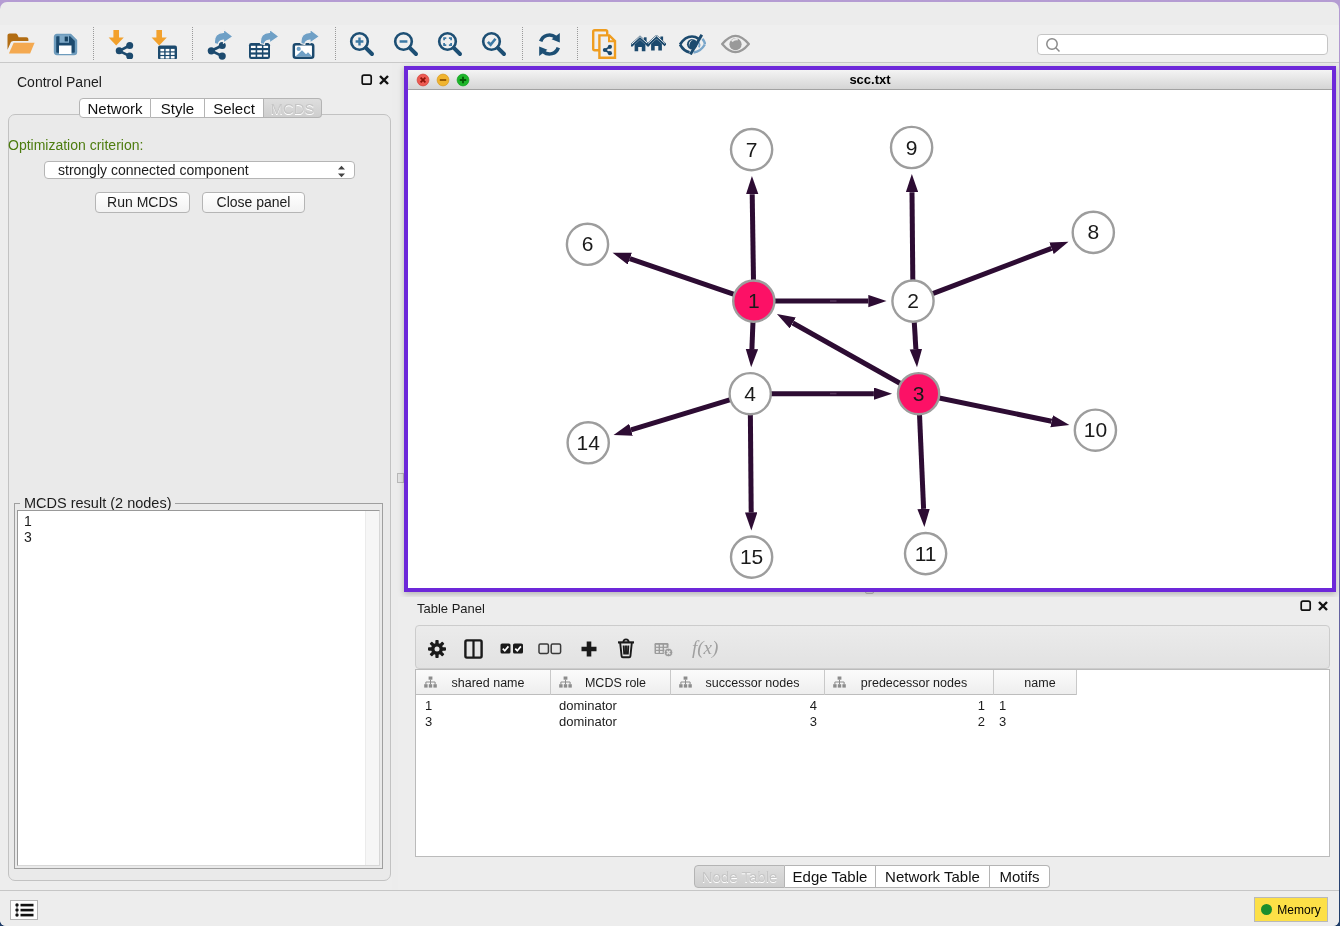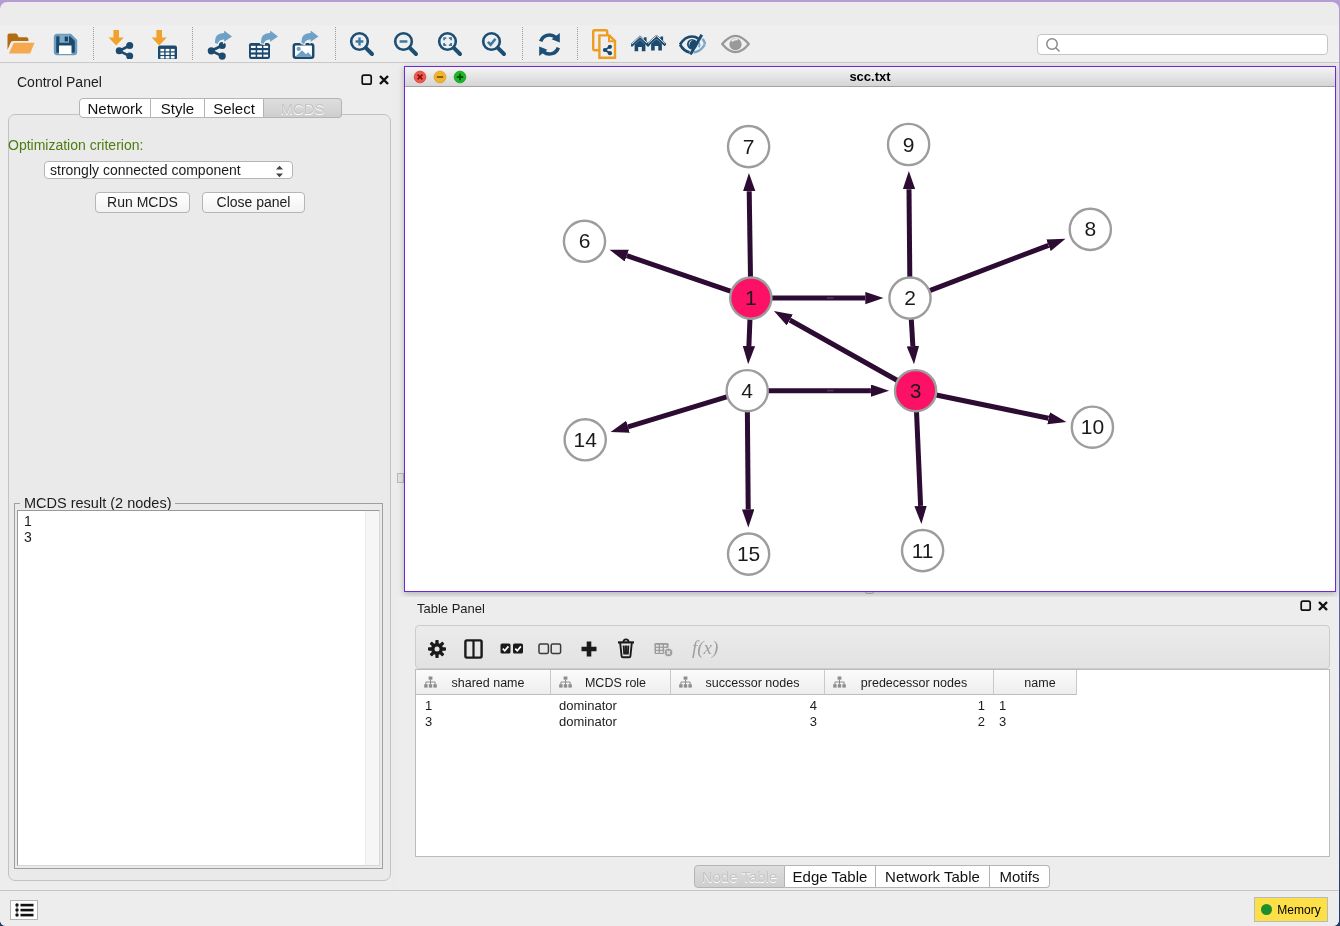--- a/index.html
+++ b/index.html
@@ -21,28 +21,28 @@
 .wicon{position:absolute}
 #cp-box{position:absolute;left:8px;top:51px;width:383px;height:767px;border:1px solid #c2c2c2;border-radius:7px;background:#eaeaea}
 
 .tabbar{position:absolute;display:flex}
 .tab{height:100%;display:flex;align-items:center;justify-content:center;background:#fff;border-top:1px solid #b4b4b4;border-bottom:1px solid #b4b4b4;border-right:1px solid #b4b4b4;font-size:15px;color:#111}
 .tab.first{border-left:1px solid #b4b4b4;border-radius:4px 0 0 4px}
 .tab.last{border-radius:0 4px 4px 0}
 .tab.sel{background:linear-gradient(180deg,#dedede,#cecece);color:#c6c6c6;text-shadow:0 1px 0 #ffffff}
 
 #optlabel{position:absolute;left:8px;top:74px;width:311px;text-align:left;color:#4d7c0f}
-#dropdown{position:absolute;left:44px;top:98px;width:249px;height:18px;background:#fff;border:1px solid #b5b5b5;border-radius:4px;line-height:16px;padding-left:5px;color:#1c1c1c;font-size:14px}
+#dropdown{position:absolute;left:44px;top:98px;width:311px;height:18px;background:#fff;border:1px solid #b5b5b5;border-radius:4px;line-height:16px;padding-left:13px;color:#1c1c1c;font-size:14px}
 .btn{position:absolute;height:21px;background:linear-gradient(180deg,#ffffff,#f2f2f2);border:1px solid #b5b5b5;border-radius:4px;text-align:center;line-height:18px;color:#1c1c1c;font-size:14px}
 #fieldset{position:absolute;left:14px;top:440px;width:369px;height:366px;border:1px solid #9f9f9f}
 #fieldset .legend{position:absolute;top:-9px;left:5px;background:#eaeaea;padding:0 4px;font-size:14.5px;color:#1c1c1c}
 #fs-inner{position:absolute;left:2px;top:6px;right:2px;bottom:2px;background:#fff;border:1px solid #999;border-right-color:#d7d7d7;border-bottom-color:#d7d7d7}
 #fs-track{position:absolute;right:0;top:0;bottom:0;width:14px;background:#f6f6f6;border-left:1px solid #ebebeb}
 
-#netwin{position:absolute;left:404px;top:64px;width:932px;height:526px;background:#fff;border:1px solid #6d28d9;box-shadow:0 2px 6px rgba(0,0,0,0.25)}
+#netwin{position:absolute;left:404px;top:64px;width:932px;height:526px;background:#fff;border:4px solid #6d28d9;box-shadow:0 2px 6px rgba(0,0,0,0.25)}
 #net-titlebar{position:absolute;top:0;left:0;right:0;height:20px;background:linear-gradient(180deg,#f4f4f4,#d5d5d5);border-bottom:1px solid #a2a2a2}
 #net-title{position:absolute;width:100%;text-align:center;font-size:13px;line-height:20px;color:#000;font-weight:bold}
 #net-canvas{position:absolute;left:0;top:21px;right:0;bottom:0;background:#fff}
 
 #tpanel{position:absolute;left:398px;top:595px;width:941px;height:293px;background:#ededed;font-size:13px}
 #tp-title{position:absolute;left:19px;top:4px;color:#1c1c1c}
 #tp-toolbar{position:absolute;left:17px;top:28px;width:915px;height:44px;background:linear-gradient(180deg,#ebebeb,#e2e2e2);border:1px solid #cccccc;border-radius:4px}
 #tp-table{position:absolute;left:17px;top:72px;width:915px;height:188px;background:#fff;border:1px solid #bbbbbb}
 #tp-header{position:absolute;left:0;top:0;height:25px;display:flex;background:linear-gradient(180deg,#fbfbfb,#eeeeee);border-bottom:1px solid #bdbdbd}
 .hcell{position:relative;height:25px;border-right:1px solid #c9c9c9;display:flex;align-items:center;justify-content:center;font-size:12.5px;color:#1c1c1c;padding-left:10px;padding-top:1px}
@@ -210,21 +210,21 @@
         <rect x="1.2" y="1.2" width="9" height="9" rx="1.8" fill="none" stroke="#111" stroke-width="1.7"></rect>
       </svg>
       <svg class="wicon" style="left:378px;top:11px" width="12" height="12" viewBox="0 0 12 12">
         <path d="M2 2 L10 10 M10 2 L2 10" stroke="#111" stroke-width="2.4"></path>
       </svg>
     <div id="cp-box"></div>
     <div class="tabbar" style="left:79px;top:35px;height:20px">
       <div class="tab first" style="width:72px">Network</div>
       <div class="tab" style="width:54px">Style</div>
       <div class="tab" style="width:59px">Select</div>
-      <div class="tab sel last" style="width:78px">MCDS</div>
+      <div class="tab sel last" style="width:58px">MCDS</div>
     </div>
     <div id="optlabel">Optimization criterion:</div>
     <div id="dropdown">strongly connected component<svg style="position:absolute;right:8px;top:3px" width="9" height="13" viewBox="0 0 9 13">
           <path d="M1 4.5 L4.5 0.8 L8 4.5 Z M1 8.5 L4.5 12.2 L8 8.5 Z" fill="#444"></path>
         </svg></div>
     <div class="btn" style="left:95px;top:129px;width:95px">Run MCDS</div>
     <div class="btn" style="left:202px;top:129px;width:103px">Close panel</div>
     <div id="fieldset">
       <span class="legend">MCDS result (2 nodes)</span>
       <div id="fs-inner">

